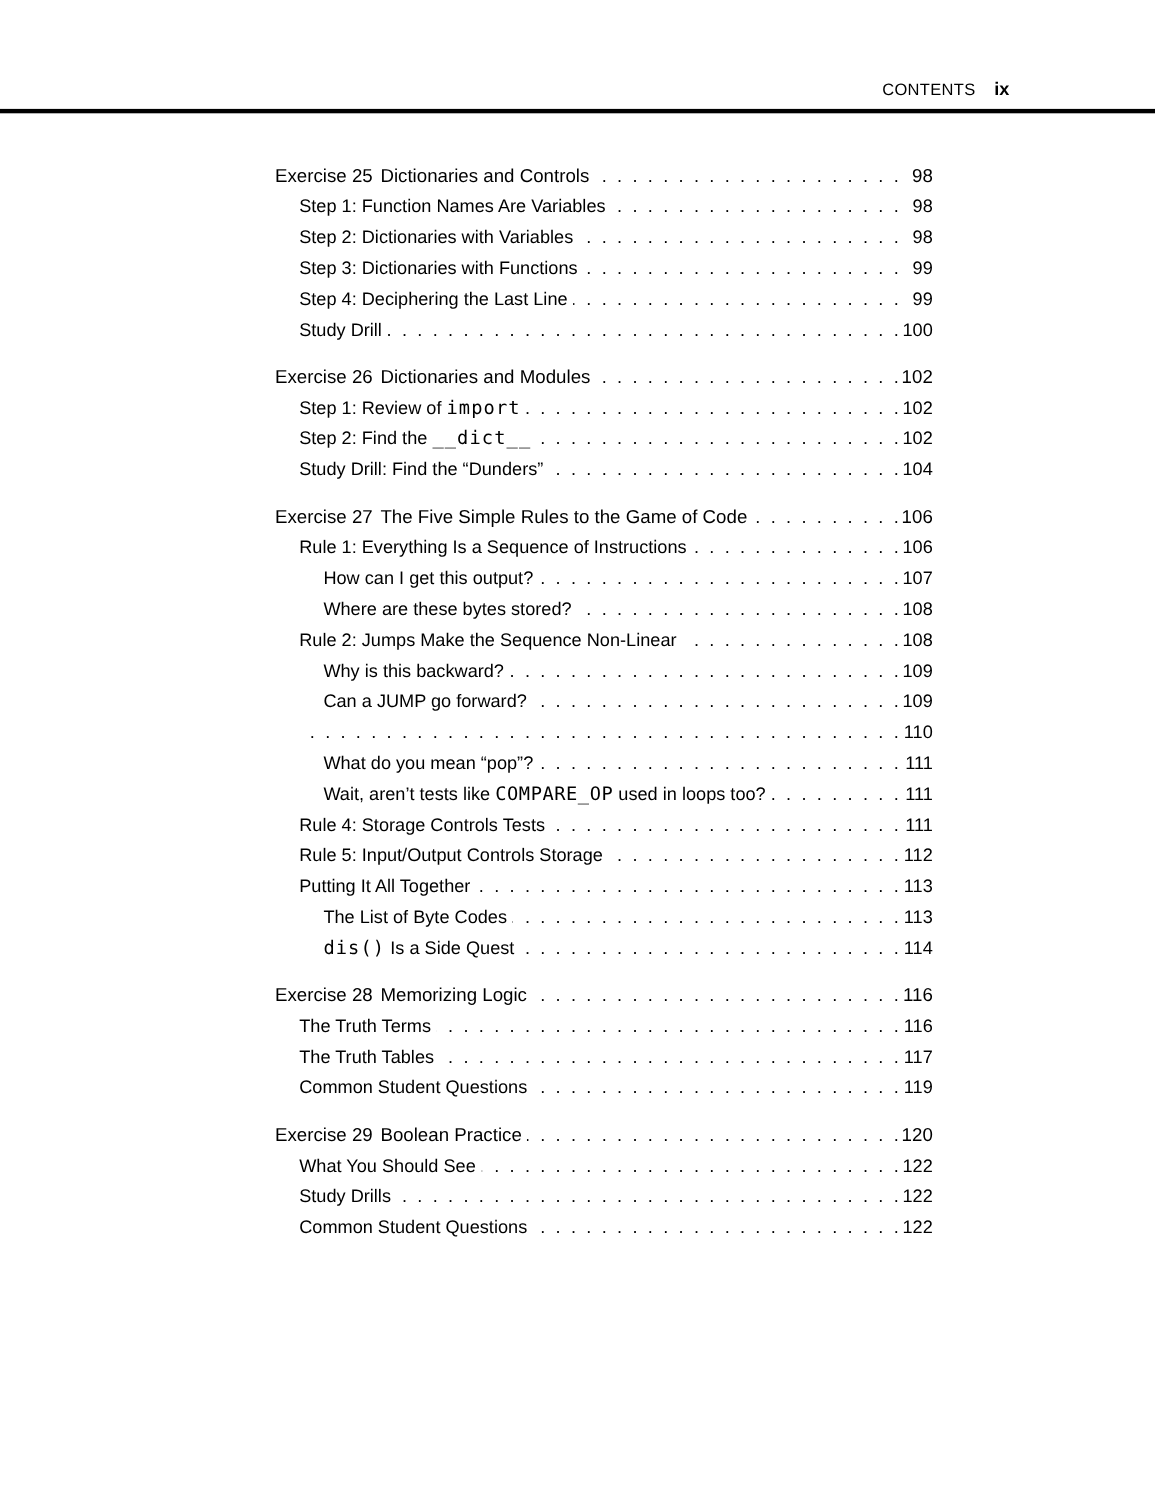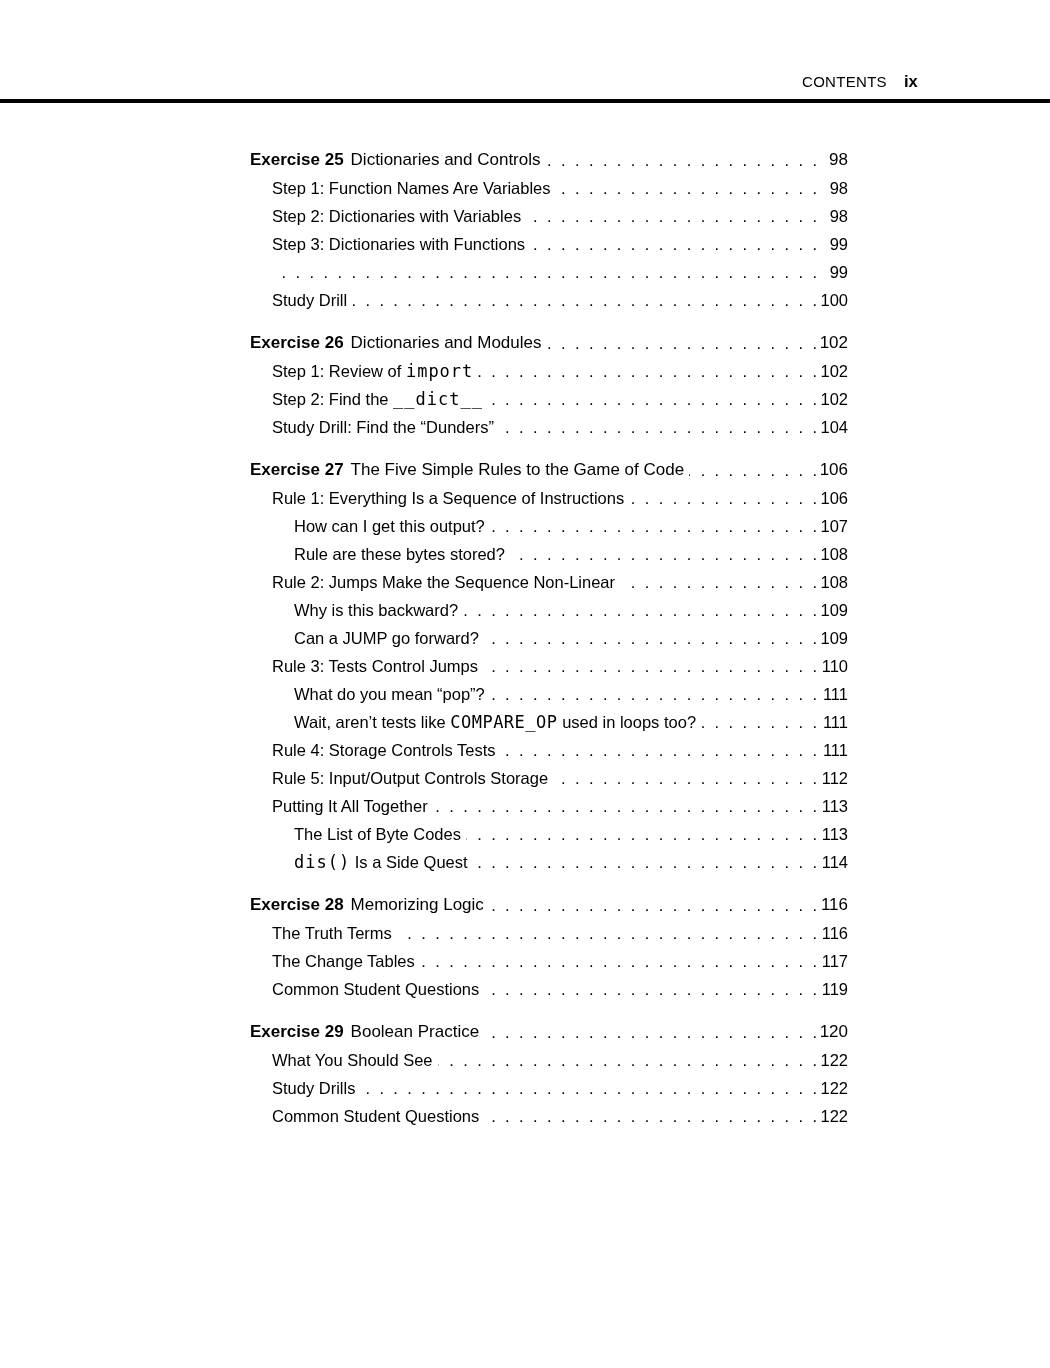--- a/index.html
+++ b/index.html
@@ -46,21 +46,21 @@
     height: 28px;
     line-height: 28px;
     font-size: 16.5px;
     white-space: nowrap;
   }
   .toc-row.heading { font-size: 17px; }
   .toc-row.level-1 { padding-left: 22px; }
   .toc-row.level-2 { padding-left: 44px; }
 
   .entry-label { flex: 0 0 auto; white-space: nowrap; }
-  .seg-bold { font-weight: bold; margin-right: 7px; }
+  .seg-bold { font-weight: normal; margin-right: 7px; }
   .seg-code {
     font-family: "DejaVu Sans Mono", "Liberation Mono", monospace;
     font-size: 17px;
     letter-spacing: 1px;
   }
   .seg-code-italic {
     font-family: "DejaVu Sans Mono", "Liberation Mono", monospace;
     font-size: 17px;
     letter-spacing: 0.5px;
   }
@@ -121,20 +121,21 @@
         <span class="pagenum">98</span>
       </div>
       <div class="toc-row level-1">
         <span class="entry-label"><span>Step 3: Dictionaries with Functions</span></span>
         <span class="leader">
           <span class="leader-inner"></span>
         </span>
         <span class="pagenum">99</span>
       </div>
       <div class="toc-row level-1">
+        <span class="entry-label"><span>Step 4: Deciphering the Last Line</span></span>
         <span class="leader">
           <span class="leader-inner"></span>
         </span>
         <span class="pagenum">99</span>
       </div>
       <div class="toc-row level-1">
         <span class="entry-label"><span>Study Drill</span></span>
         <span class="leader">
           <span class="leader-inner"></span>
         </span>
@@ -187,21 +188,21 @@
         <span class="pagenum">106</span>
       </div>
       <div class="toc-row level-2">
         <span class="entry-label"><span>How can I get this output?</span></span>
         <span class="leader">
           <span class="leader-inner"></span>
         </span>
         <span class="pagenum">107</span>
       </div>
       <div class="toc-row level-2">
-        <span class="entry-label"><span>Rule are these bytes stored?</span></span>
+        <span class="entry-label"><span>Where are these bytes stored?</span></span>
         <span class="leader">
           <span class="leader-inner"></span>
         </span>
         <span class="pagenum">108</span>
       </div>
       <div class="toc-row level-1">
         <span class="entry-label"><span>Rule 2: Jumps Make the Sequence Non-Linear</span></span>
         <span class="leader">
           <span class="leader-inner"></span>
         </span>
@@ -215,21 +216,20 @@
         <span class="pagenum">109</span>
       </div>
       <div class="toc-row level-2">
         <span class="entry-label"><span>Can a JUMP go forward?</span></span>
         <span class="leader">
           <span class="leader-inner"></span>
         </span>
         <span class="pagenum">109</span>
       </div>
       <div class="toc-row level-1">
-        <span class="entry-label"><span>Rule 3: Tests Control Jumps</span></span>
         <span class="leader">
           <span class="leader-inner"></span>
         </span>
         <span class="pagenum">110</span>
       </div>
       <div class="toc-row level-2">
         <span class="entry-label"><span>What do you mean “pop”?</span></span>
         <span class="leader">
           <span class="leader-inner"></span>
         </span>
@@ -287,21 +287,21 @@
         <span class="pagenum">116</span>
       </div>
       <div class="toc-row level-1">
         <span class="entry-label"><span>The Truth Terms</span></span>
         <span class="leader">
           <span class="leader-inner"></span>
         </span>
         <span class="pagenum">116</span>
       </div>
       <div class="toc-row level-1">
-        <span class="entry-label"><span>The Change Tables</span></span>
+        <span class="entry-label"><span>The Truth Tables</span></span>
         <span class="leader">
           <span class="leader-inner"></span>
         </span>
         <span class="pagenum">117</span>
       </div>
       <div class="toc-row level-1">
         <span class="entry-label"><span>Common Student Questions</span></span>
         <span class="leader">
           <span class="leader-inner"></span>
         </span>

